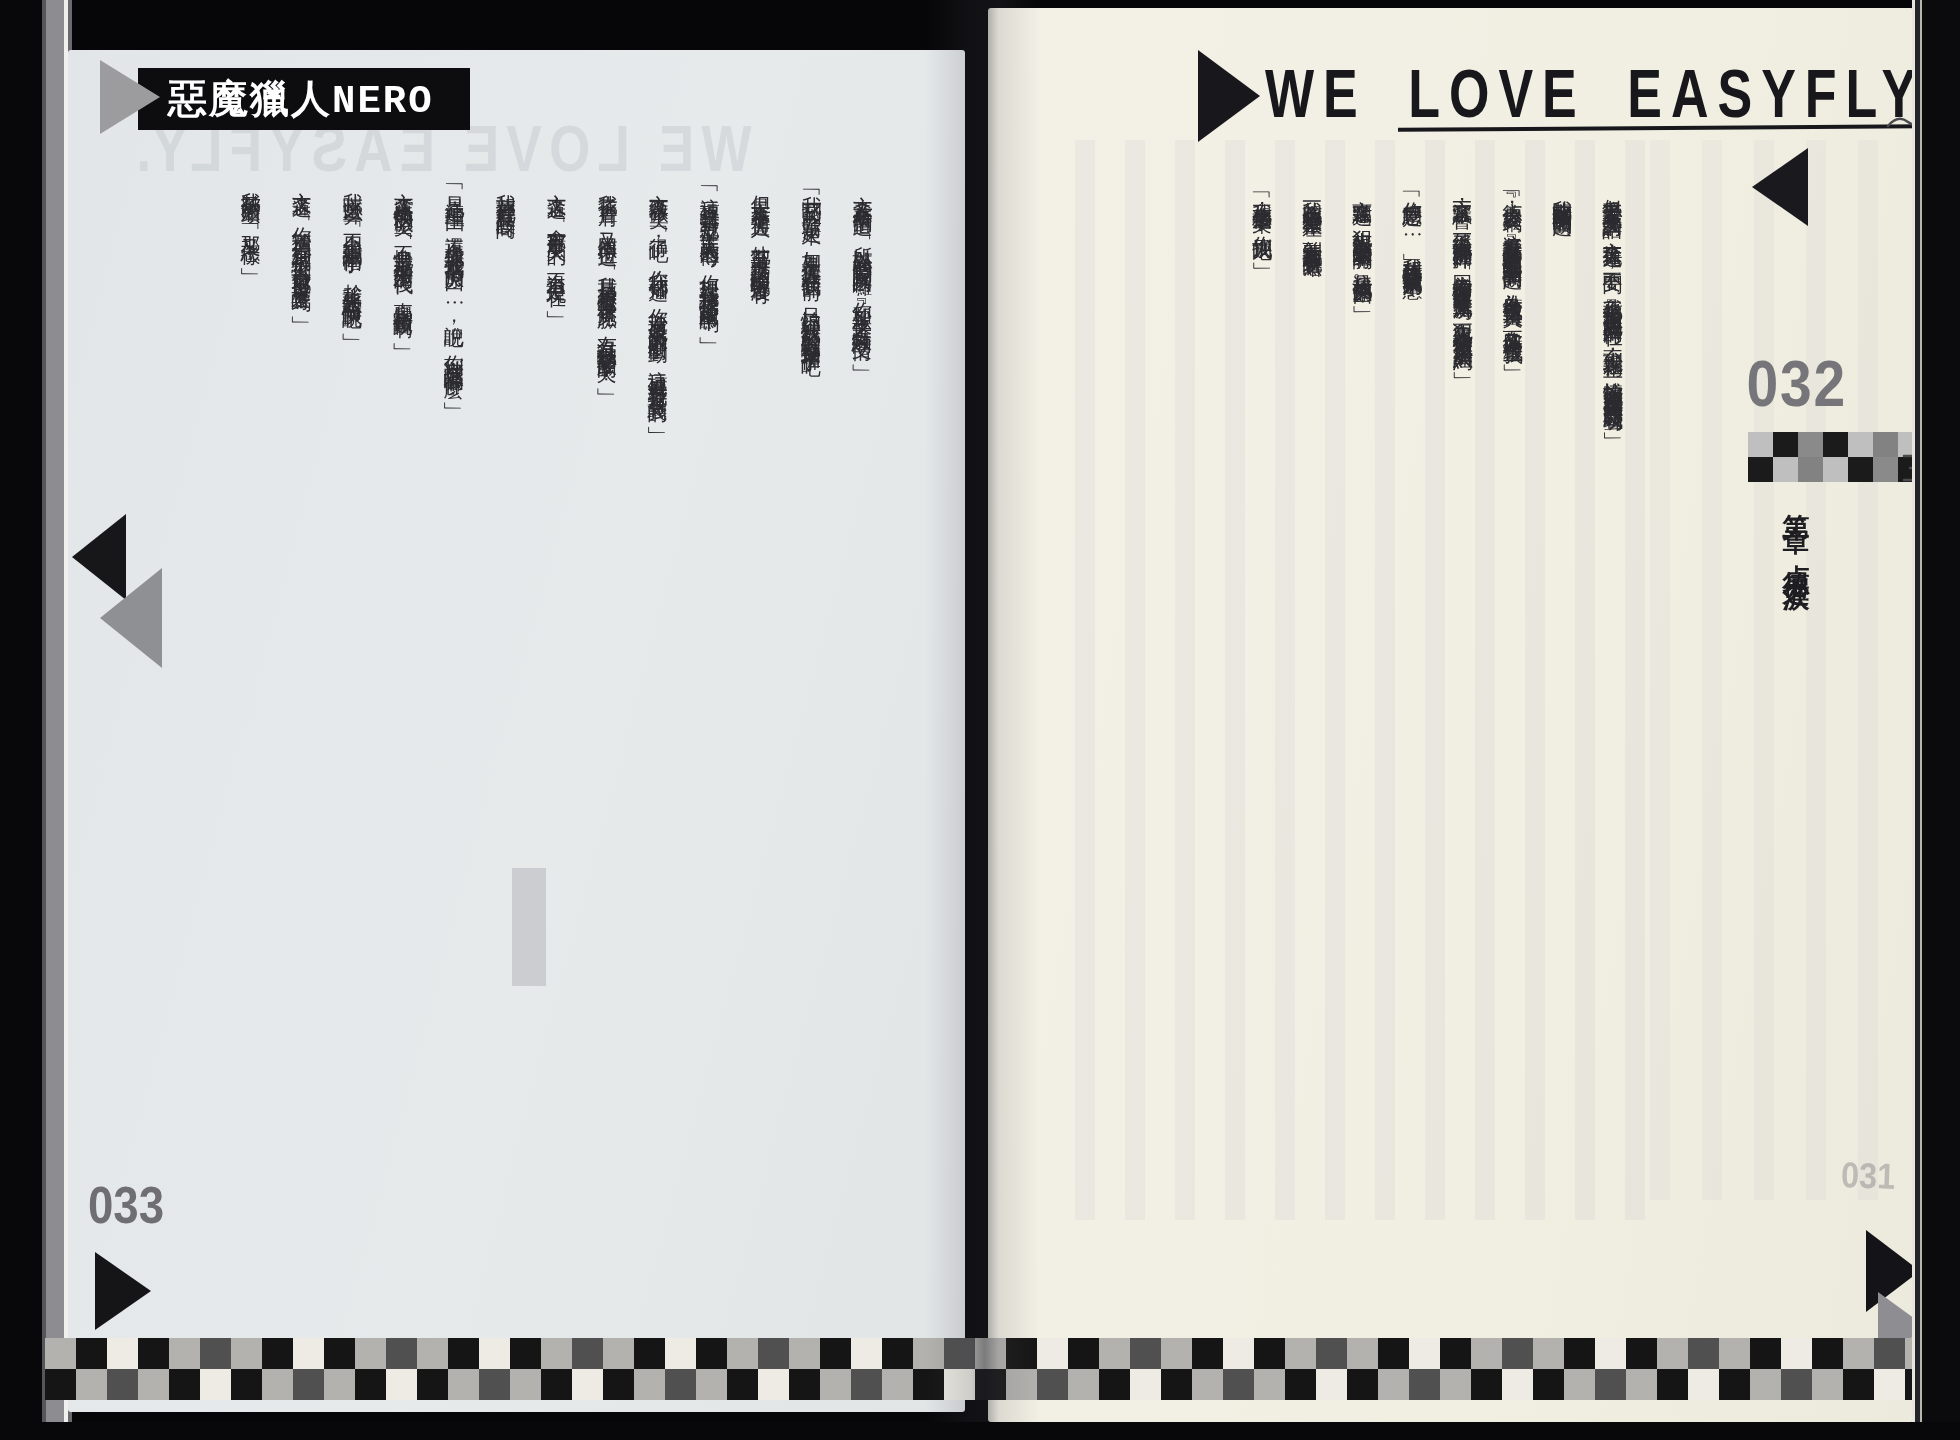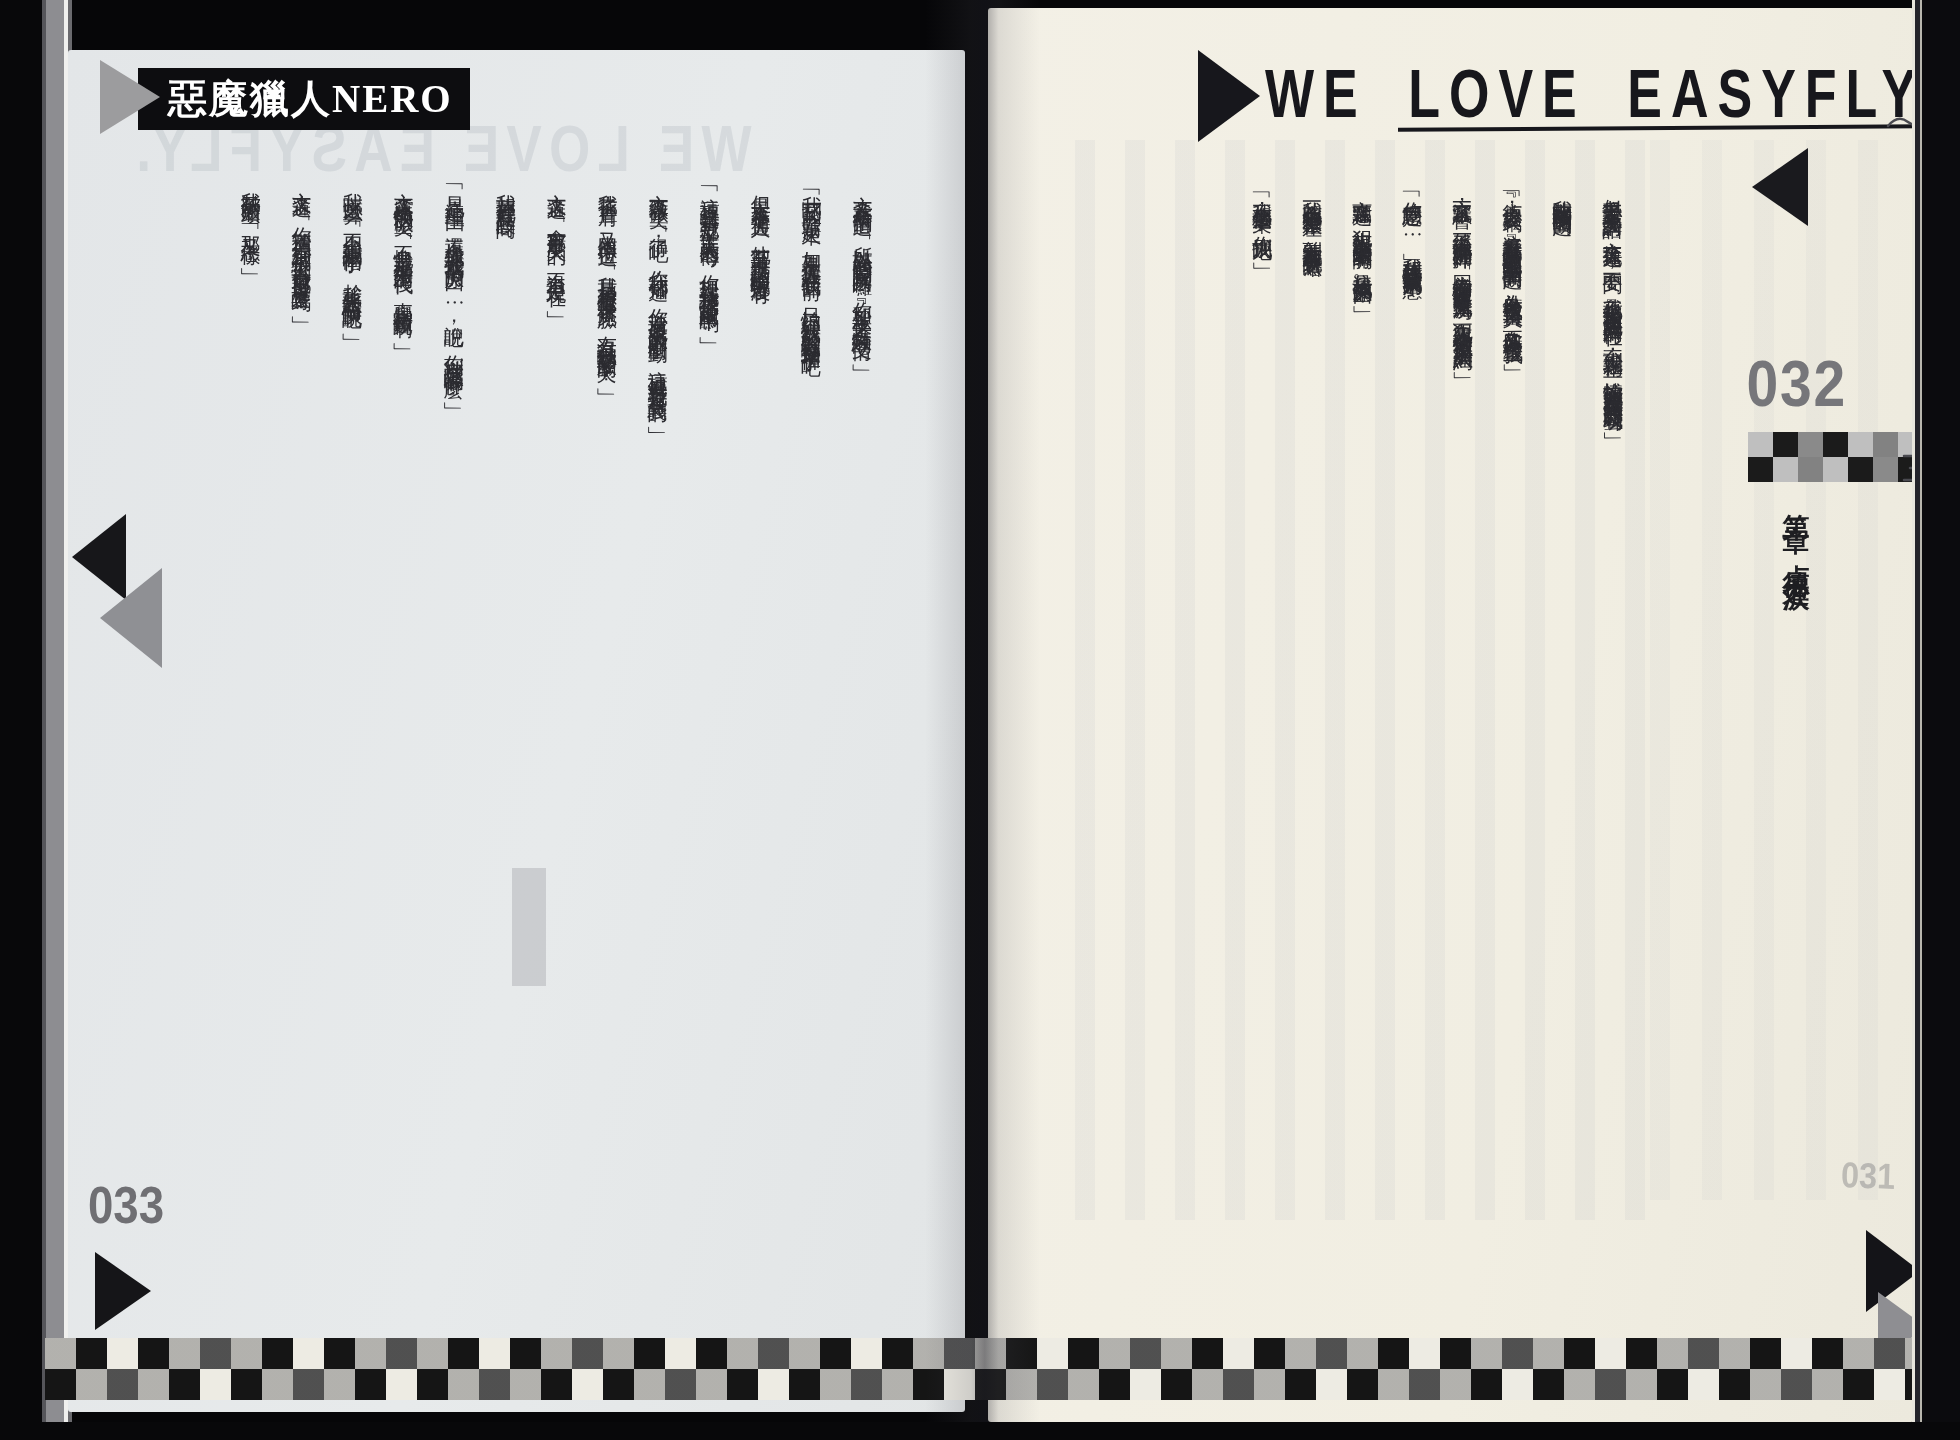--- a/index.html
+++ b/index.html
@@ -29,21 +29,21 @@
   .body-text p{margin:0;padding:0;text-indent:2em;}
   .lp-text{left:195px;top:138px;width:690px;height:1085px;font-size:20px;letter-spacing:3px;line-height:2.55;
     transform:rotate(.4deg);}
   .rp-text{left:1080px;top:145px;width:560px;height:1040px;font-size:20px;letter-spacing:1.5px;line-height:2.5;
     transform:rotate(-.3deg);}
 
   
   .banner{left:138px;top:68px;width:332px;height:62px;background:#0d0d10;display:flex;align-items:center;
     padding-left:30px;box-sizing:border-box;}
   .banner span{color:#fff;font-weight:bold;font-size:39px;letter-spacing:2px;
-    font-family:Liberation Serif, serif;}
+    font-family:Liberation Mono, monospace;}
   .tri{width:0;height:0;}
   .tri-banner{left:100px;top:60px;border-top:37px solid transparent;border-bottom:37px solid transparent;
     border-left:60px solid #9c9c9e;}
   .tri-mid-black{left:72px;top:514px;border-top:43px solid transparent;border-bottom:43px solid transparent;
     border-right:54px solid #17171a;}
   .tri-mid-gray{left:100px;top:568px;border-top:50px solid transparent;border-bottom:50px solid transparent;
     border-right:62px solid #8f9094;}
   .lp-num{left:86px;top:1178px;font-size:48px;font-weight:bold;color:#6f6f73;
     font-family:"Liberation Sans","DejaVu Sans",sans-serif;transform:scale(.95,1.08);}
   .tri-lp-bottom{left:95px;top:1252px;border-top:39px solid transparent;border-bottom:39px solid transparent;

